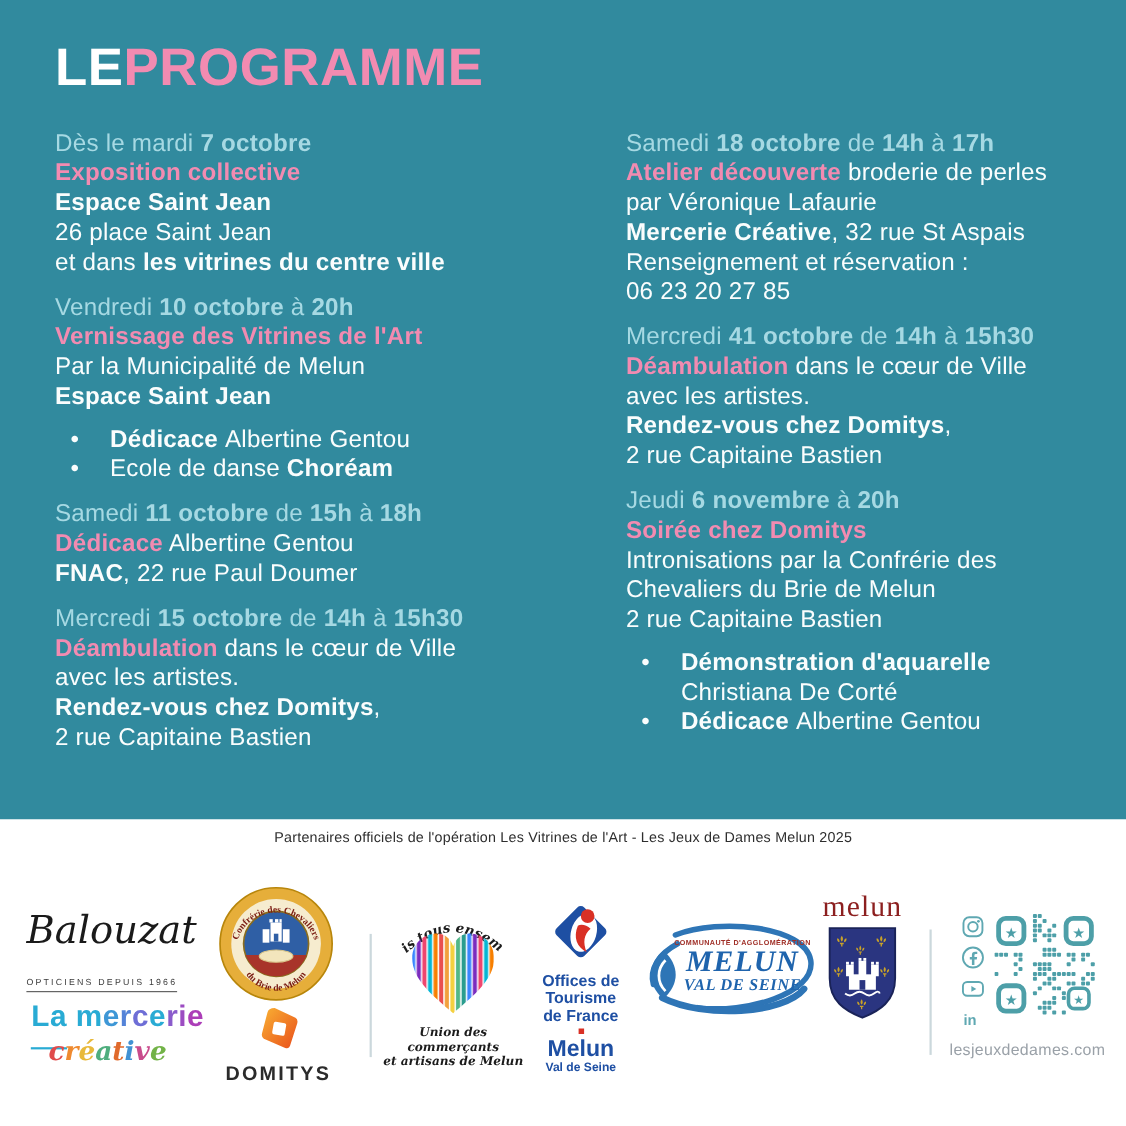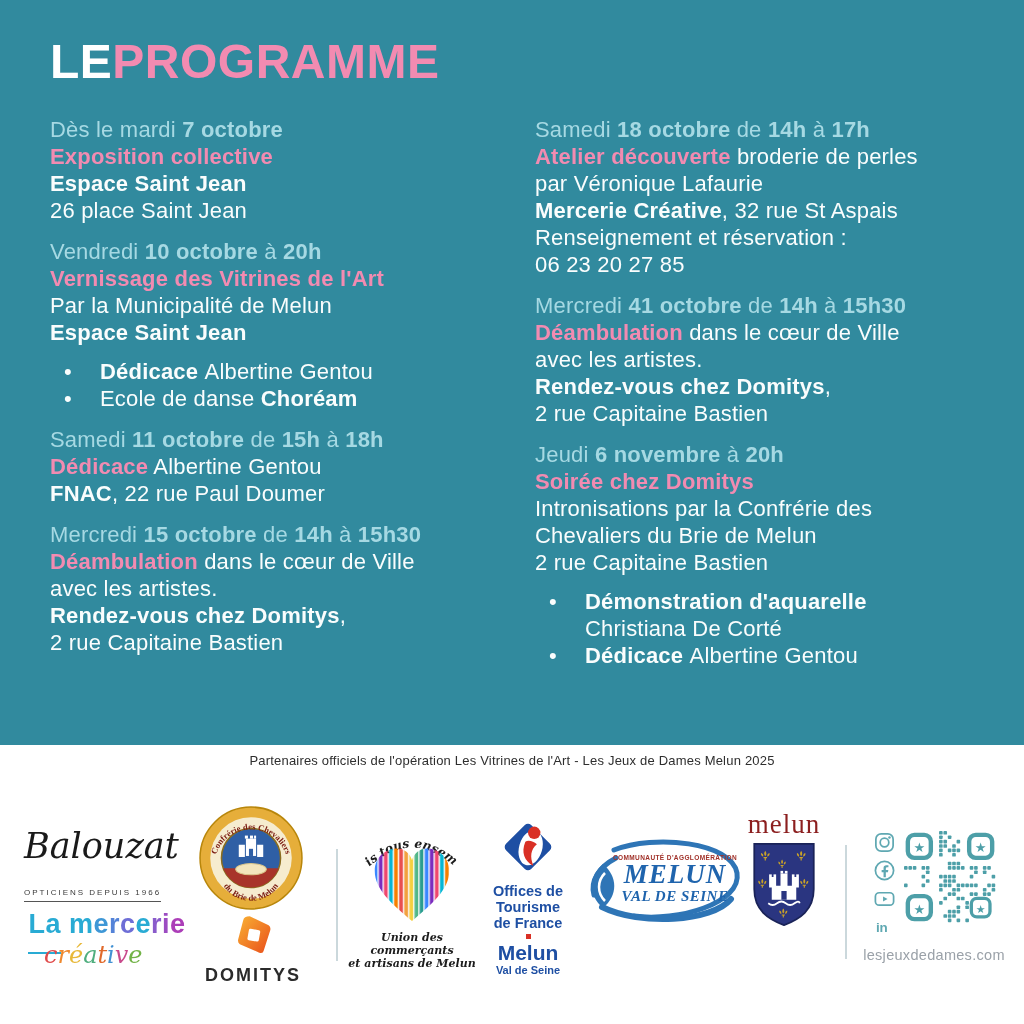--- a/index.html
+++ b/index.html
@@ -12,21 +12,21 @@
   body{margin:0;width:1024px;height:1024px;overflow:hidden;background:#fff;
        font-family:"Liberation Sans","DejaVu Sans",sans-serif;}
   .poster{position:relative;width:1024px;height:1024px;background:#fff}
 
   
   .teal{position:absolute;top:0;left:0;width:1024px;height:745px;background:var(--c-background)}
   .page-title{position:absolute;top:34px;left:50px;margin:0;font-size:48px;font-weight:bold;letter-spacing:.5px}
   .page-title .t-le{color:#fff}
   .page-title .t-prog{color:var(--c-pink)}
 
-  .cols{position:absolute;top:116px;left:50px;right:36px;display:flex;gap:30px}
+  .cols{position:absolute;top:116px;left:50px;right:36px;display:flex;gap:64px}
   .col{flex:0 0 455px;width:455px}
   .col:last-child{flex:1 1 auto;width:auto}
   .block{margin-bottom:14px}
   .line{font-size:22px;line-height:27px;color:var(--c-text_white);letter-spacing:.2px}
   .line.date span{color:var(--c-date)}
   .line span.b{font-weight:bold}
   .line span.pink{color:var(--c-pink);font-weight:bold}
   .line.bullet,.line.bulletc{padding-left:50px;position:relative}
   .line.bullet::before{content:"\2022";position:absolute;left:14px;color:var(--c-text_white)}
   .spacer{height:12px}
@@ -41,21 +41,21 @@
   .balouzat{left:24px;top:82px;width:162px;text-align:left;color:#1a1a1a}
   .bal-name{font-family:"DejaVu Serif","Liberation Serif",serif;font-style:italic;font-size:35px;line-height:38px}
   .bal-tag{display:inline-block;margin-top:23px;font-size:8px;letter-spacing:2px;color:#3a3a3a;
     border-bottom:1px solid #555;padding-bottom:4px}
 
   .seal{left:198px;top:60px;width:106px;height:106px}
 
   .mercerie{left:18px;top:164px;width:178px;text-align:center}
   .mer-line1{font-size:27px;font-weight:bold;letter-spacing:.5px}
   .mer-la{color:#29ABD4;border-bottom:2px solid #29ABD4;padding-bottom:13px}
-  .mer-line2{font-family:"DejaVu Serif","Liberation Serif",serif;font-style:italic;font-weight:normal;
+  .mer-line2{font-family:"DejaVu Serif","Liberation Serif",serif;font-style:italic;font-weight:bold;
     font-size:24px;margin-top:1px;padding-left:26px;text-align:left}
 
   .domitys{left:196px;top:168px;width:114px;text-align:center}
   .dom-name{font-size:18px;font-weight:bold;letter-spacing:2px;color:#2b2b2b;margin-top:2px}
 
   .vdiv{position:absolute;width:2px;background:var(--c-divider)}
   .vdiv1{left:336px;top:104px;height:112px}
   .vdiv2{left:845px;top:100px;height:114px}
 
   .ucam{left:348px;top:80px;width:128px;text-align:center}
@@ -92,20 +92,21 @@
 
   <div class="teal">
     <h1 class="page-title"><span class="t-le">LE</span><span class="t-prog">PROGRAMME</span></h1>
     <div class="cols">
       <div class="col" id="col-left">
           <div class="block">
             <div class="line date"><span>Dès le mardi </span><span class="b">7 octobre</span></div>
             <div class="line body"><span class="pink">Exposition collective</span></div>
             <div class="line body"><span class="b">Espace Saint Jean</span></div>
             <div class="line body"><span>26 place Saint Jean</span></div>
+            <div class="line body"><span>et dans </span><span class="b">les vitrines du centre ville</span></div>
           </div>
           <div class="block">
             <div class="line date"><span>Vendredi </span><span class="b">10 octobre</span><span> à </span><span class="b">20h</span></div>
             <div class="line body"><span class="pink">Vernissage des Vitrines de l'Art</span></div>
             <div class="line body"><span>Par la Municipalité de Melun</span></div>
             <div class="line body"><span class="b">Espace Saint Jean</span></div>
             <div class="spacer"></div>
             <div class="line bullet"><span class="b">Dédicace </span><span>Albertine Gentou</span></div>
             <div class="line bullet"><span>Ecole de danse </span><span class="b">Choréam</span></div>
           </div>

